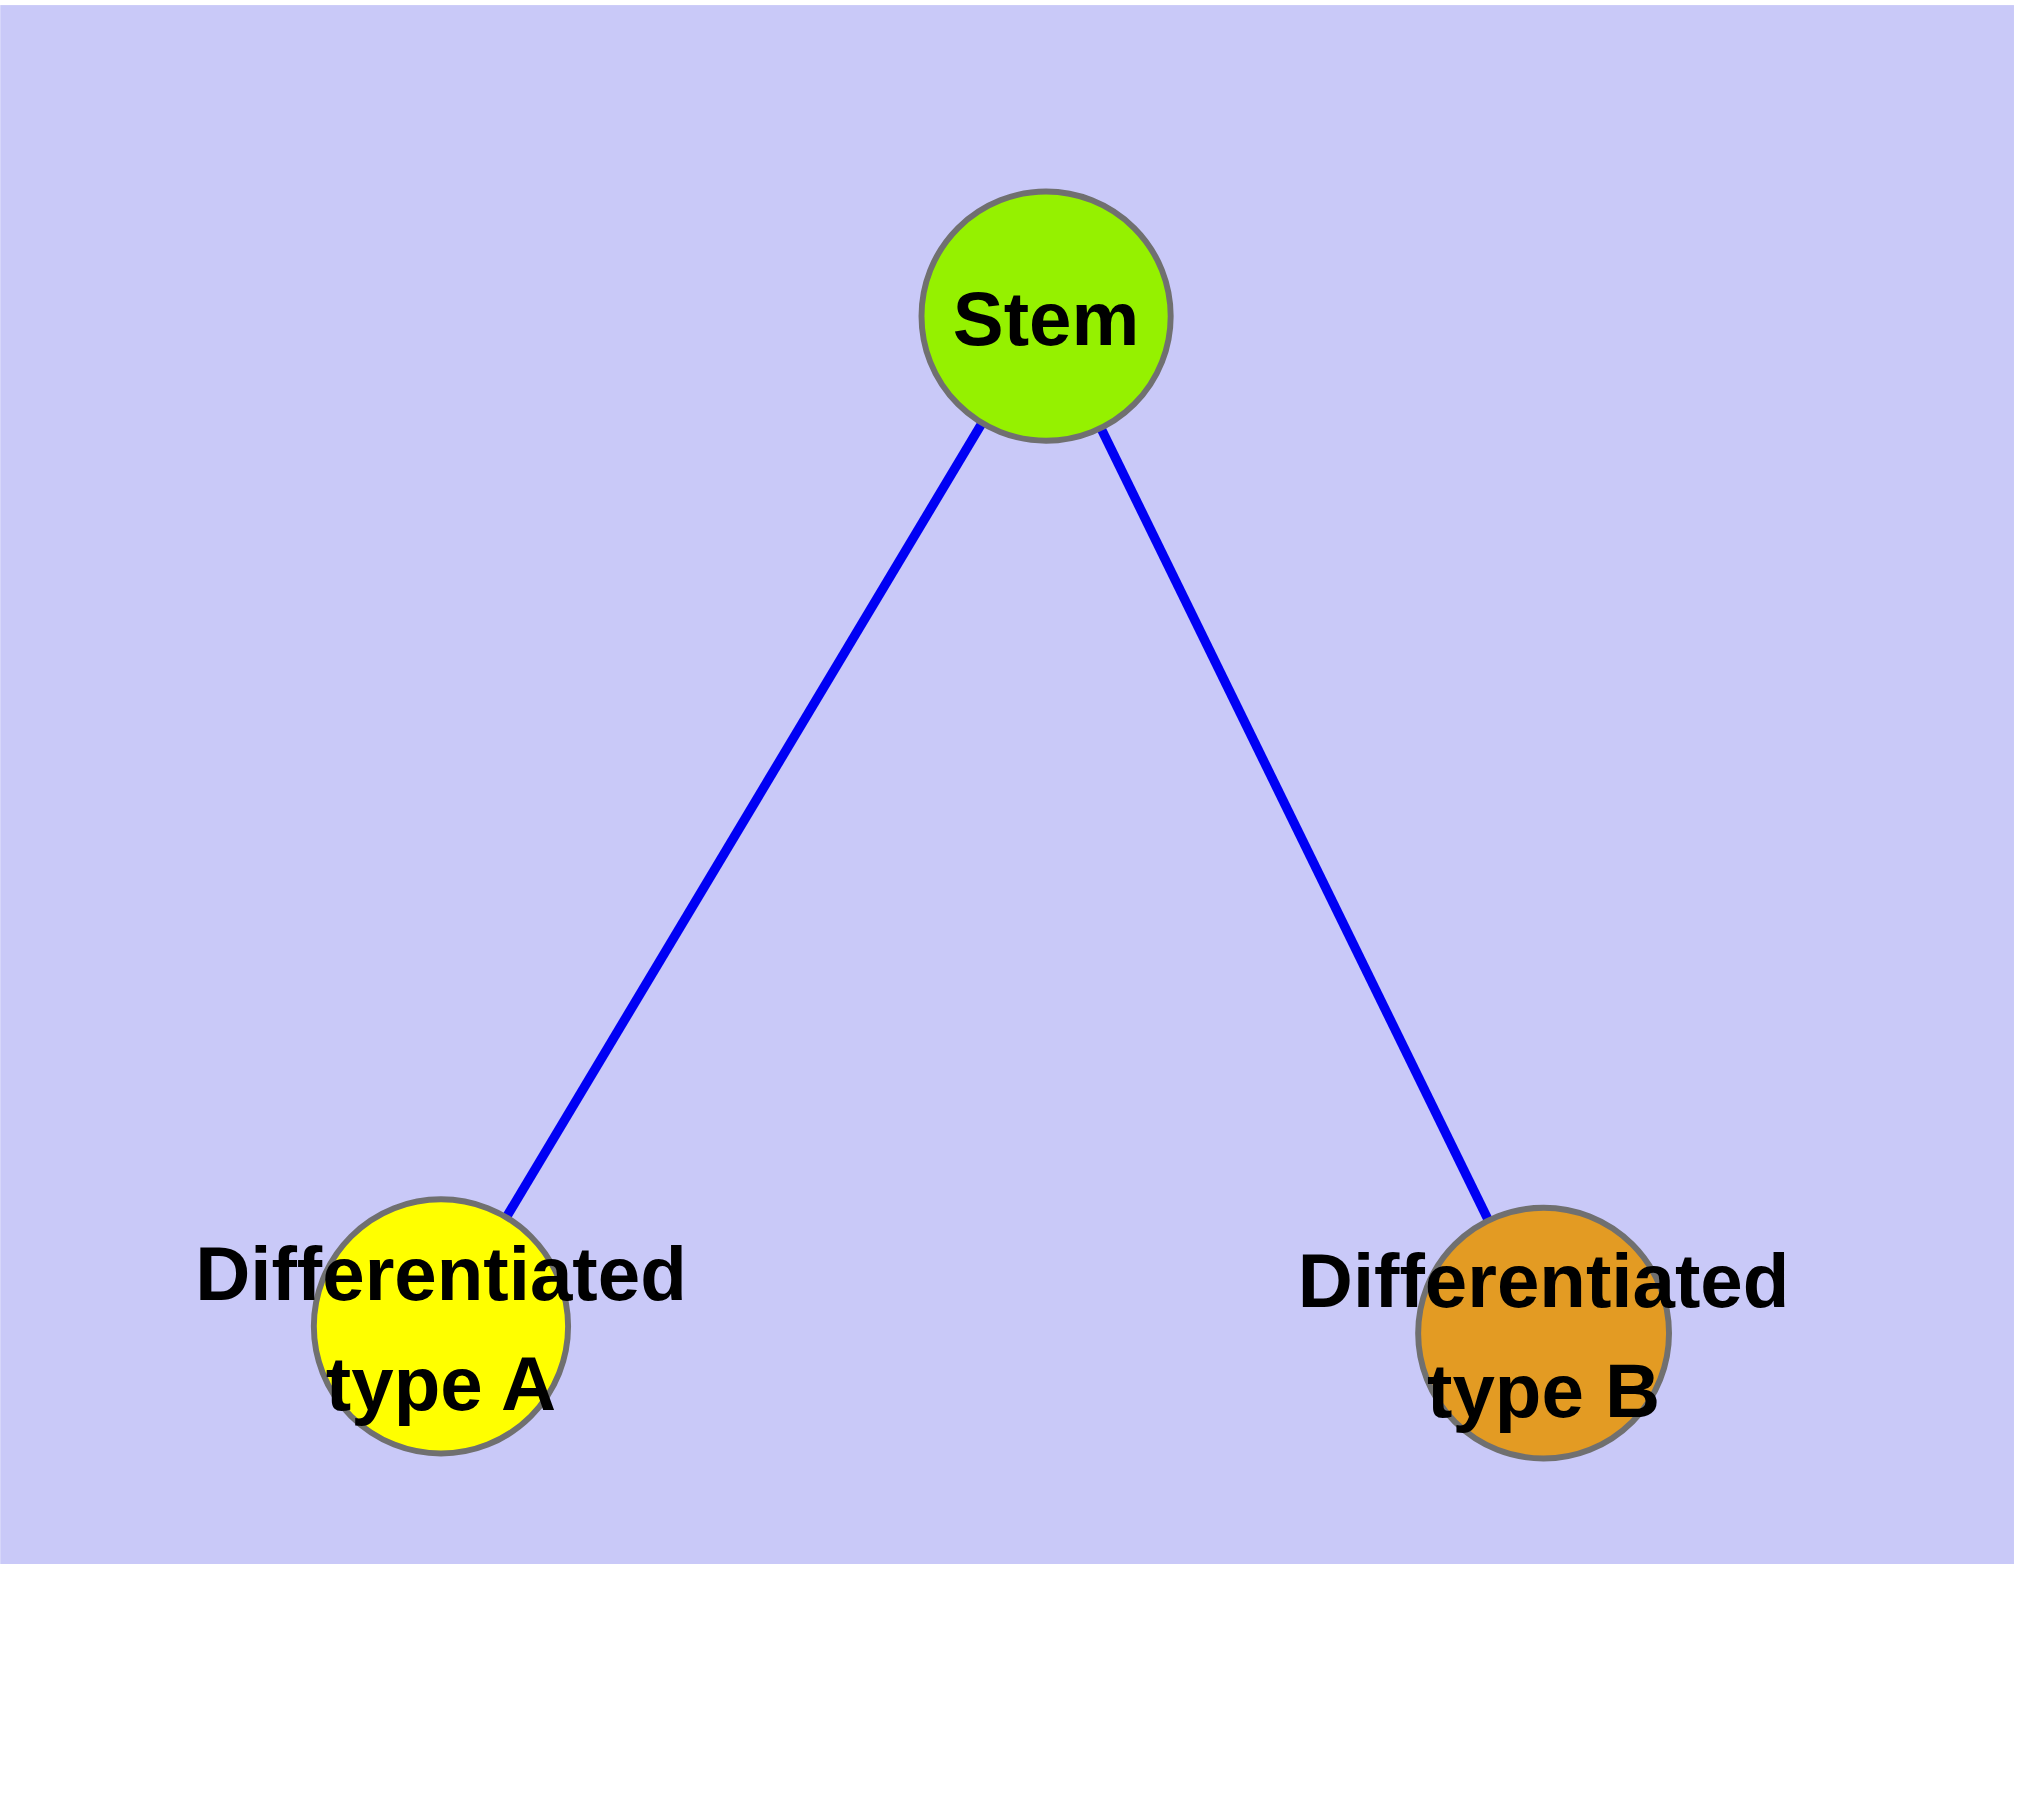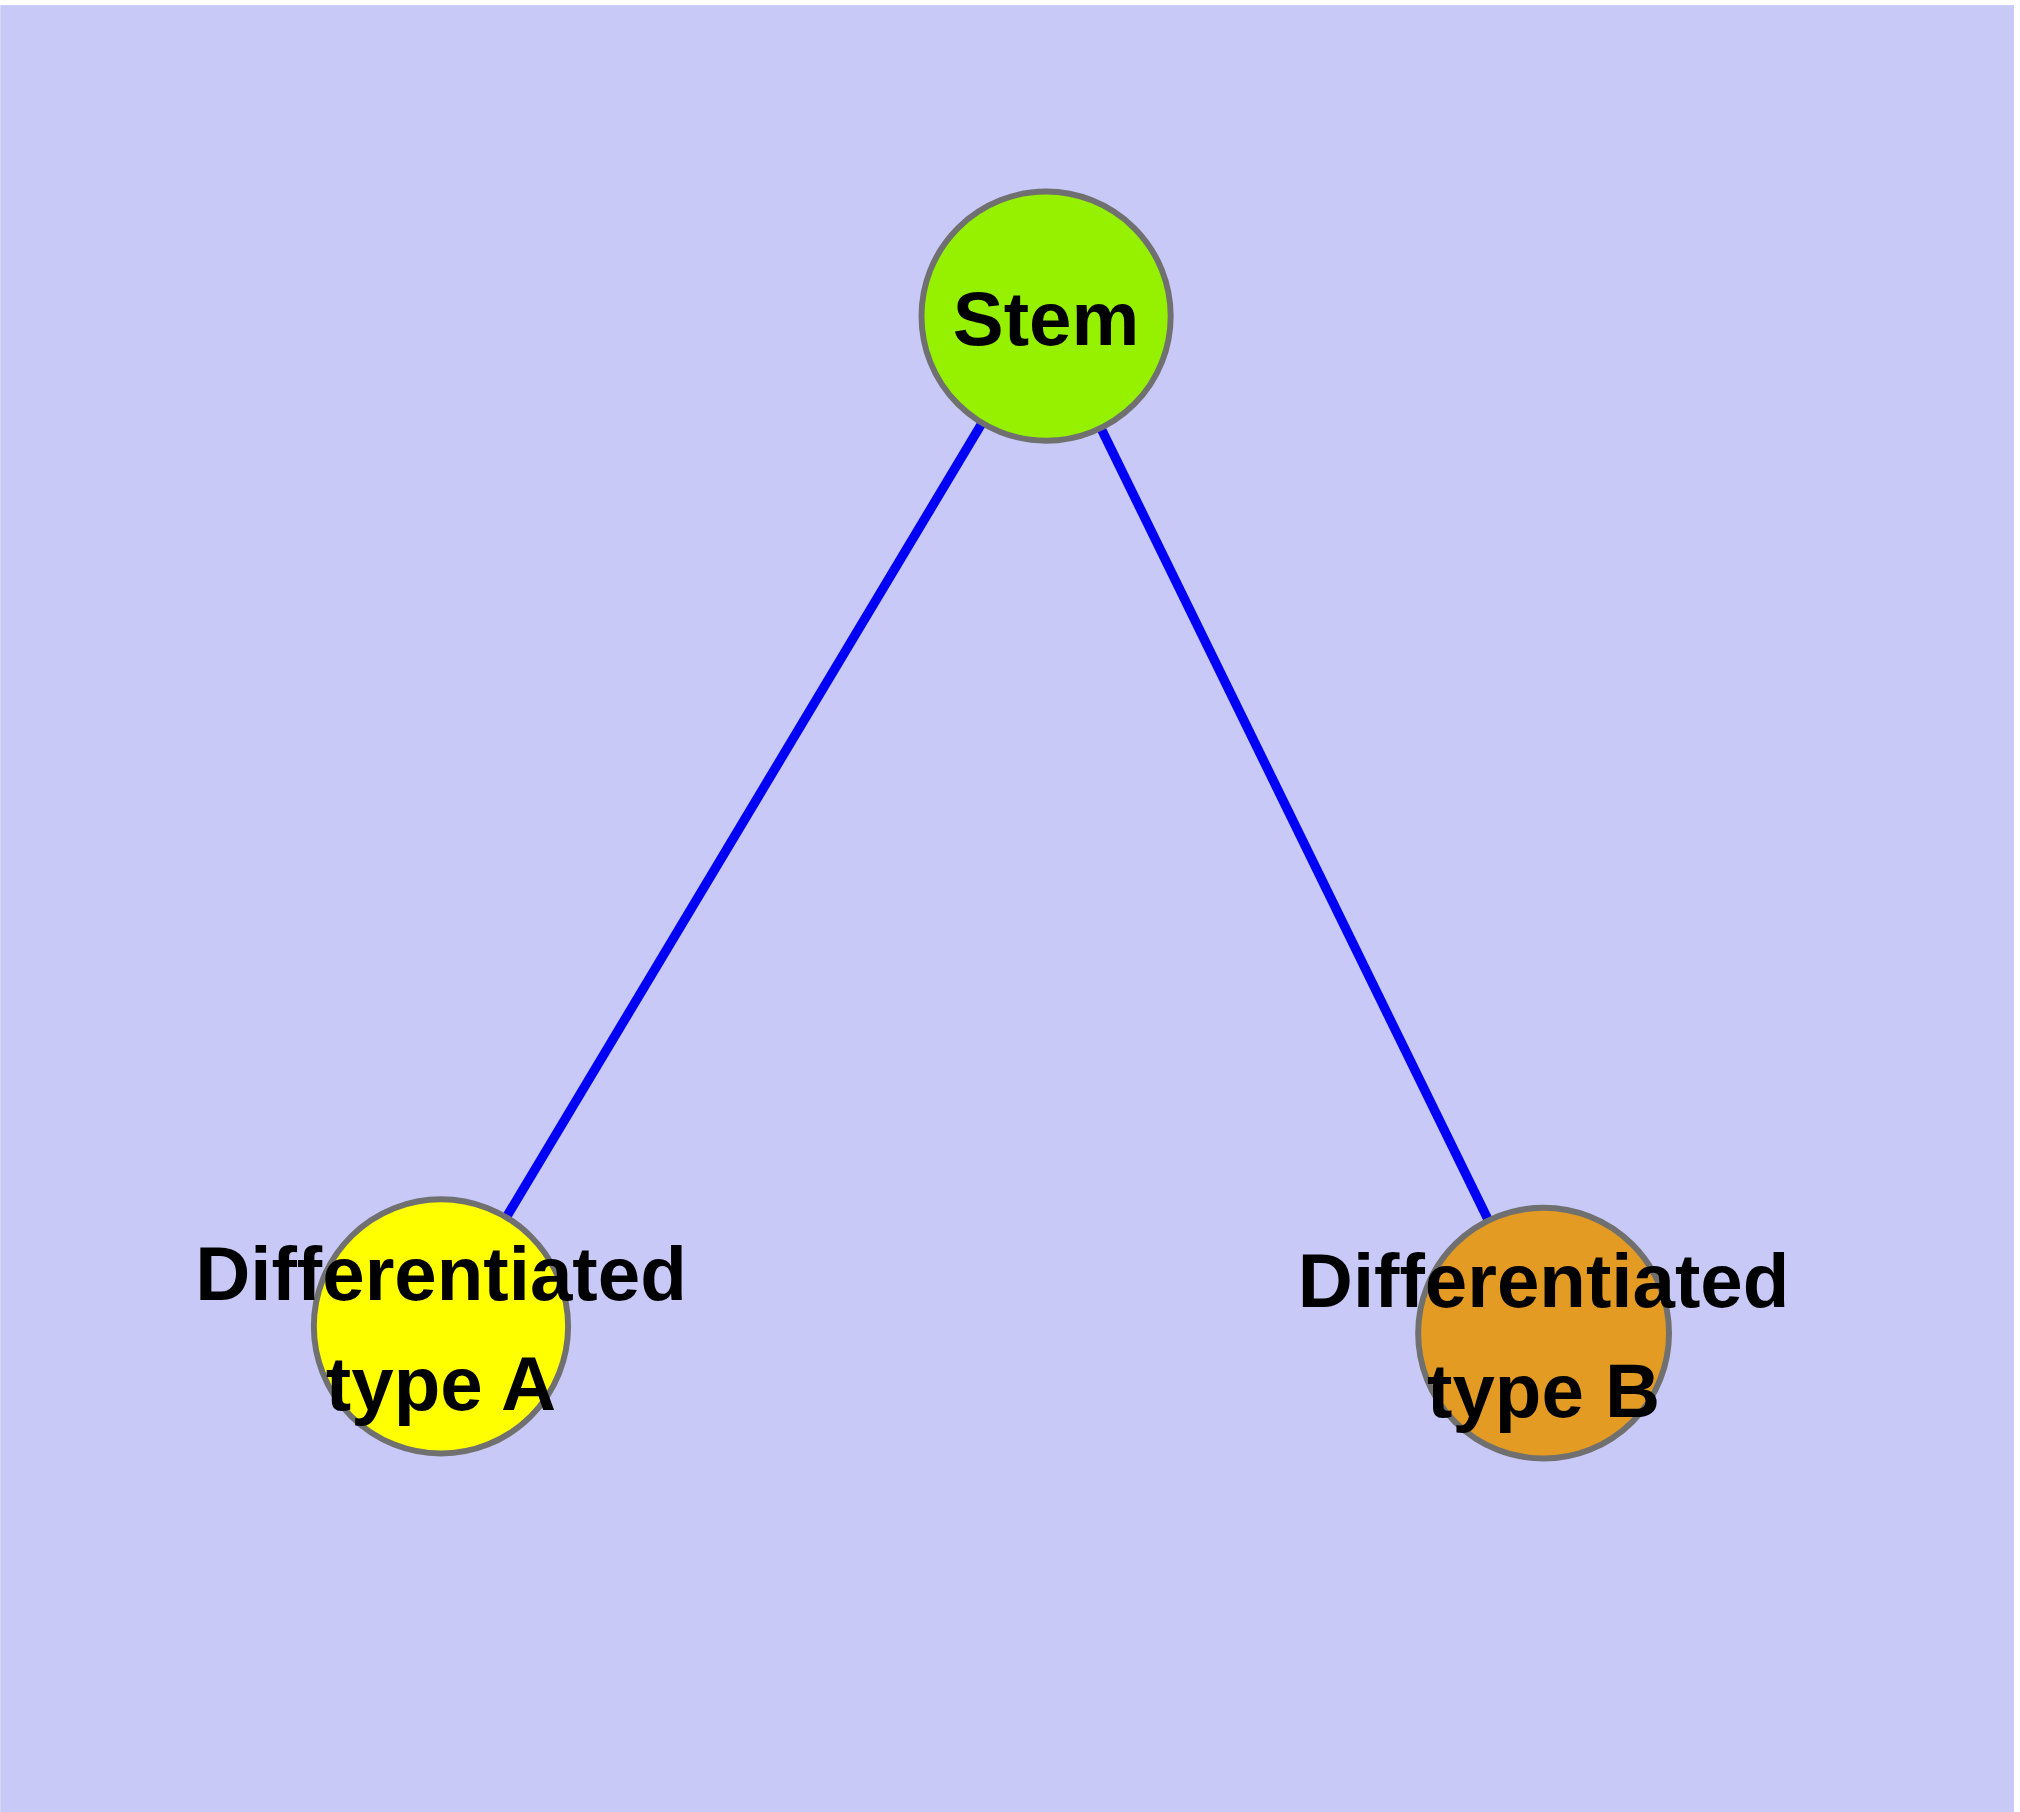--- a/index.html
+++ b/index.html
@@ -4,21 +4,21 @@
 <style>
   html, body {
     margin: 0;
     padding: 0;
     background: #ffffff;
     font-family: "Liberation Sans", sans-serif;
   }
   .stage {
     position: relative;
     width: 2021px;
-    height: 1812px;
+    height: 1564px;
     background: #ffffff;
     overflow: hidden;
   }
   .stage svg {
     position: absolute;
     left: 0;
     top: 0;
     display: block;
   }
   .node-label {

